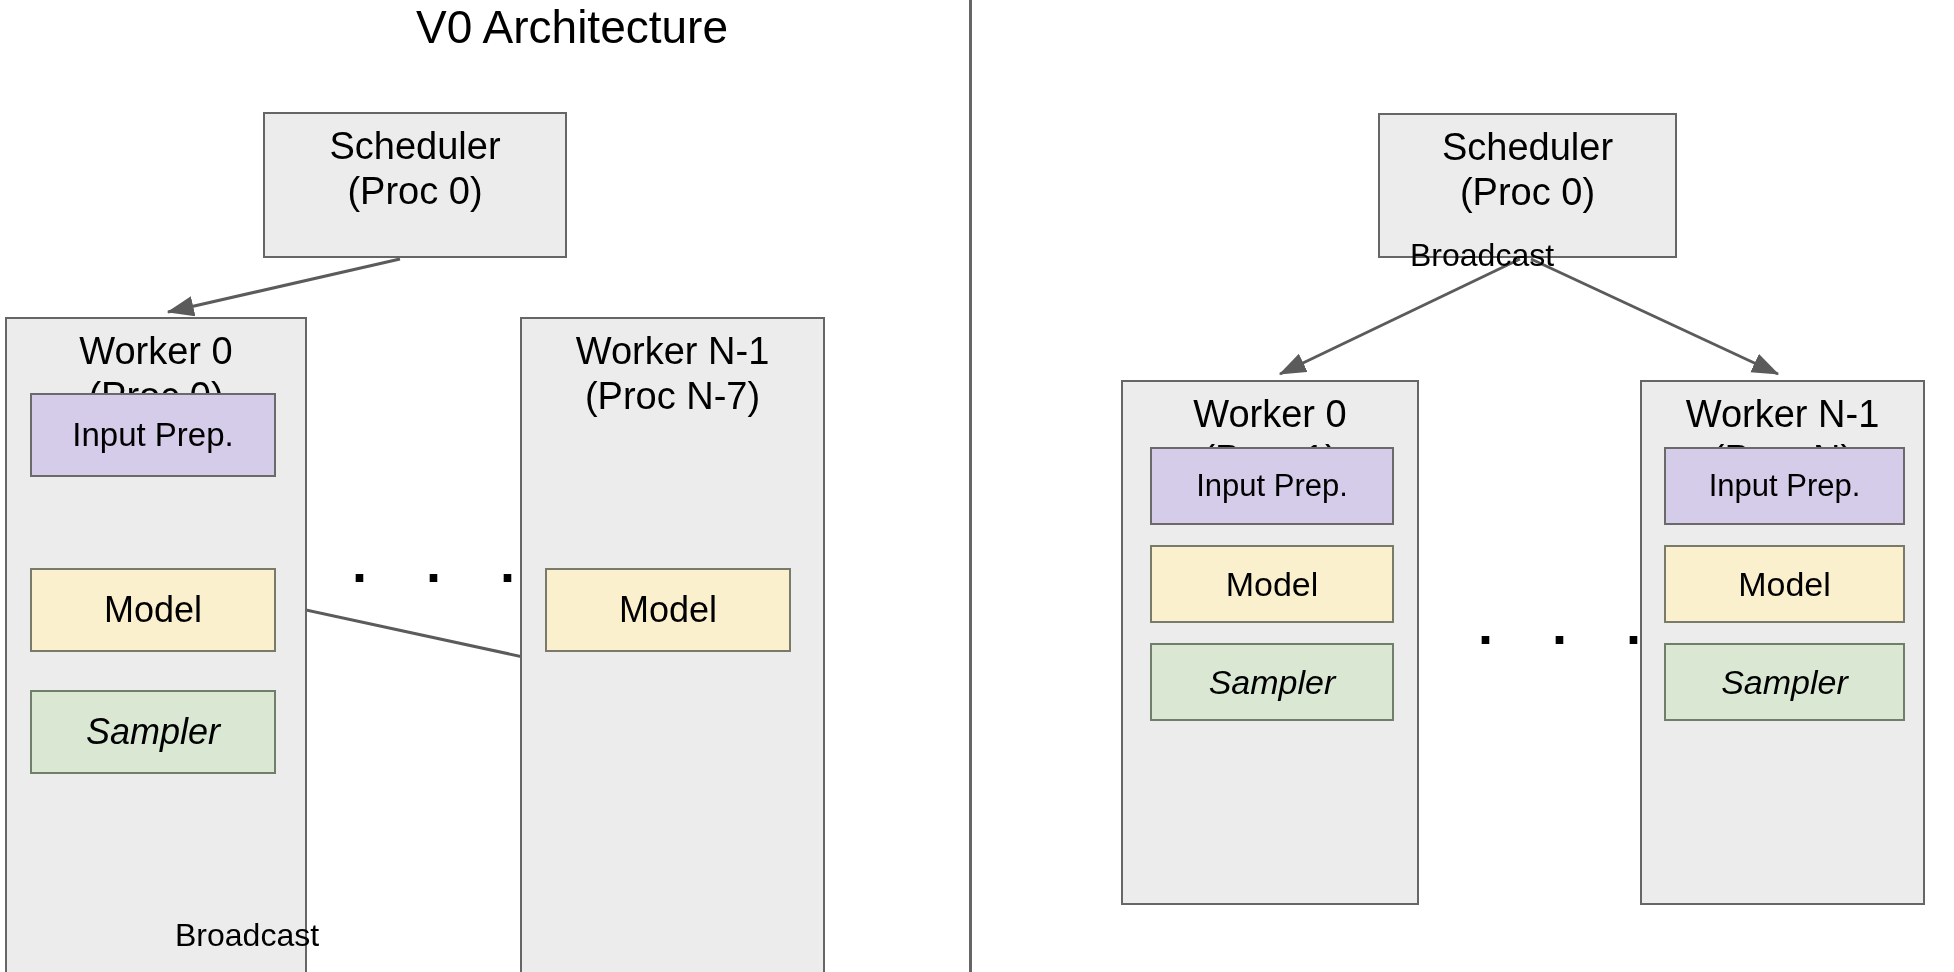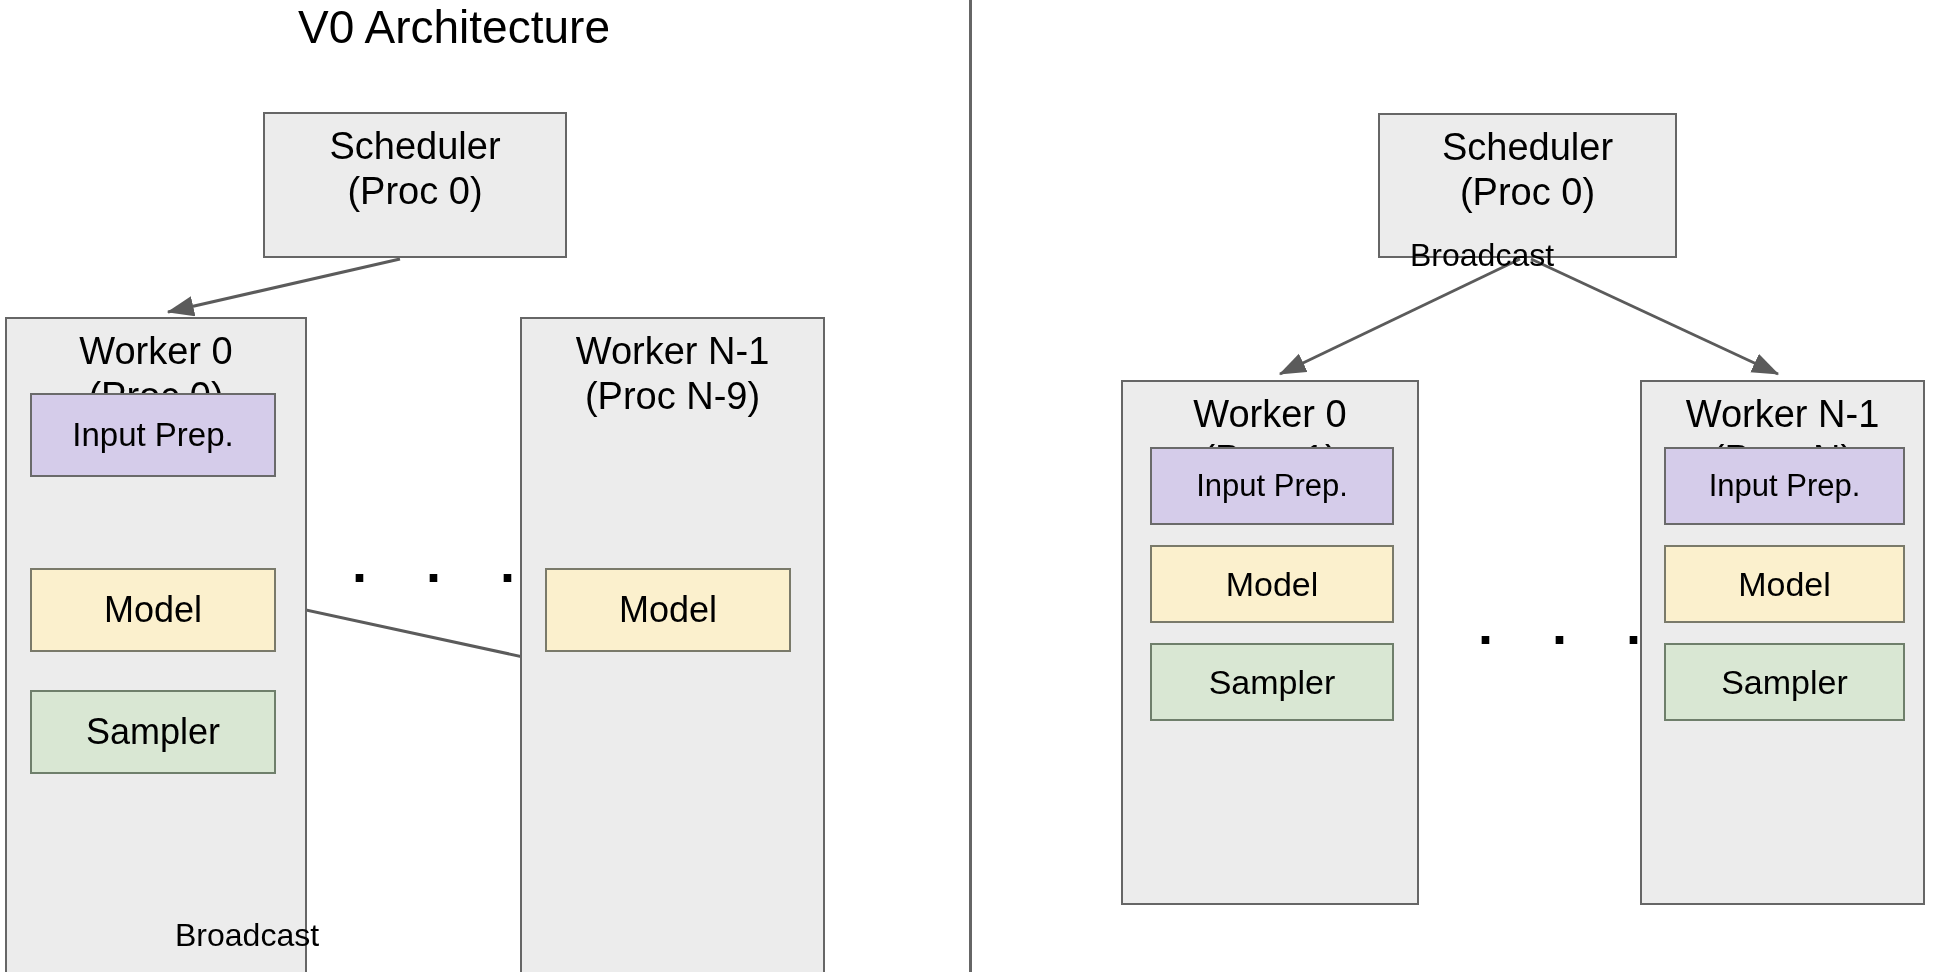--- a/index.html
+++ b/index.html
@@ -53,21 +53,21 @@
     box-sizing: border-box;
     border: 2px solid #666666;
     display: flex;
     align-items: center;
     justify-content: center;
     text-align: left;
     color: #000000;
   }
   .inner.prep   { background: #d5ccea; border-color: #6a6a6a; }
   .inner.model  { background: #fbf0cd; border-color: #7a7a6a; }
-  .inner.sampler{ background: #d9e7d3; border-color: #6f7f6b; }
+  .inner.sampler{ background: #d9e7d3; border-color: #6f7f6b; font-style: italic; }
 
   .divider {
     position: absolute;
     background: #666666;
   }
 
   .dots {
     position: absolute;
     display: flex;
     align-items: center;
@@ -90,21 +90,21 @@
   svg.arrows {
     position: absolute;
     left: 0;
     top: 0;
     width: 1954px;
     height: 972px;
     pointer-events: none;
   }
 
   
-  #v0-title      { left: 164px;  top: 2px;   width: 580px; }
+  #v0-title      { left: 148px;  top: 2px;   width: 580px; text-align: right; }
   #v0-scheduler  { left: 263px;  top: 112px; width: 304px; height: 146px; }
   #v0-worker0    { left: 5px;    top: 317px; width: 302px; height: 660px; }
   #v0-workern    { left: 520px;  top: 317px; width: 305px; height: 660px; }
   #v0-w0-prep    { left: 23px;   top: 74px;  width: 246px; height: 84px; font-size: 33px; }
   #v0-w0-model   { left: 23px;   top: 249px; width: 246px; height: 84px; font-size: 36px; }
   #v0-w0-sampler { left: 23px;   top: 371px; width: 246px; height: 84px; font-size: 36px; }
   #v0-wn-model   { left: 23px;   top: 249px; width: 246px; height: 84px; font-size: 36px; }
   #v0-dots       { left: 352px;  top: 536px; }
   #v0-broadcast  { left: 168px;  top: 600px; }
 
@@ -163,21 +163,21 @@
     </div>
     <div class="inner prep" id="v0-w0-prep">Input Prep.</div>
     <div class="inner model" id="v0-w0-model">Model</div>
     <div class="inner sampler" id="v0-w0-sampler">Sampler</div>
     <div class="edge-label" id="v0-broadcast">Broadcast</div>
   </div>
 
   <div class="box" id="v0-workern">
     <div class="box-title">
       <span class="ln">Worker N-1</span>
-      <span class="ln">(Proc N-9)</span>
+      <span class="ln">(Proc N-7)</span>
     </div>
     <div class="inner model" id="v0-wn-model">Model</div>
   </div>
 
   <div class="dots" id="v0-dots">. . .</div>
 
   <div class="divider" id="main-divider"></div>
 
 
   <div class="box" id="v1-scheduler">

